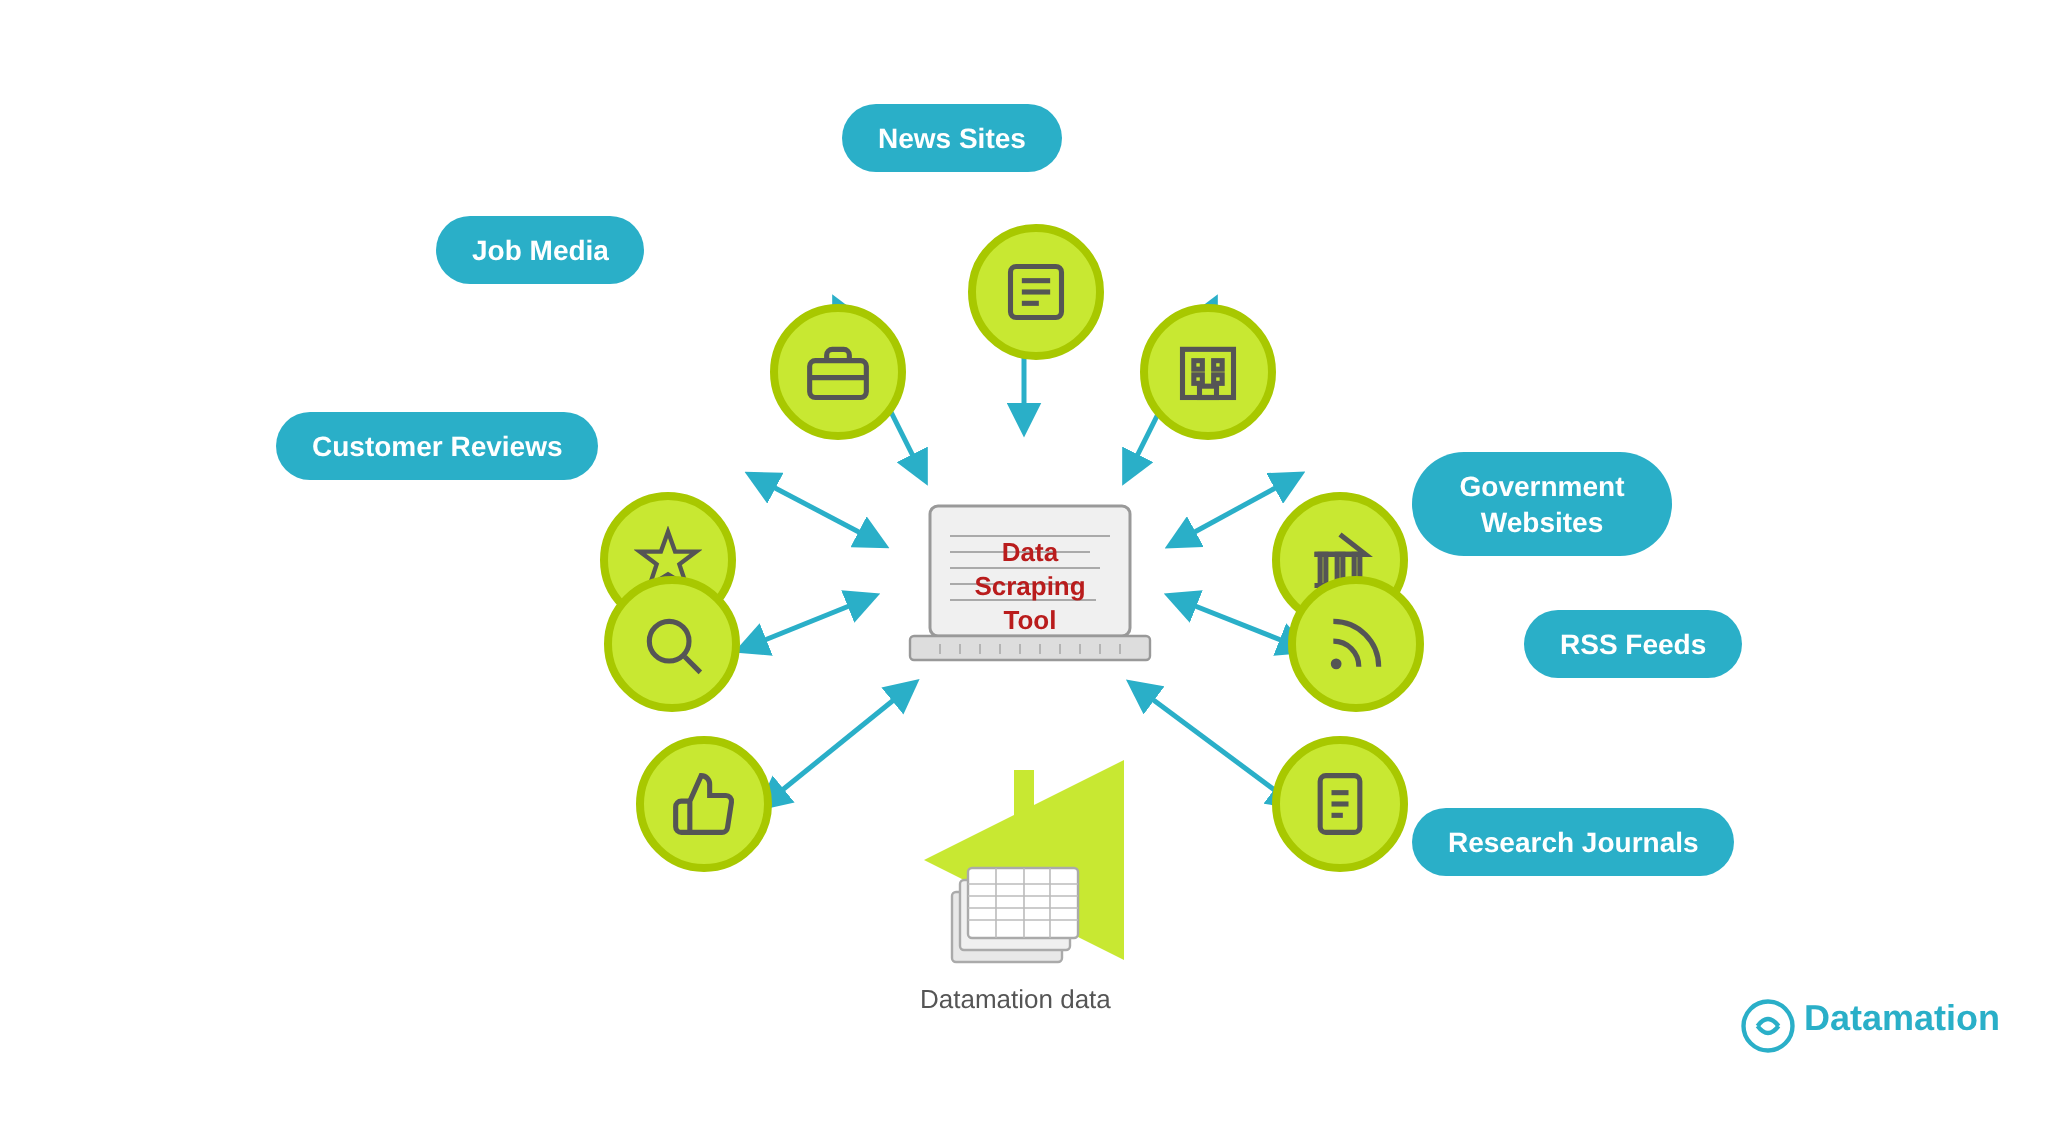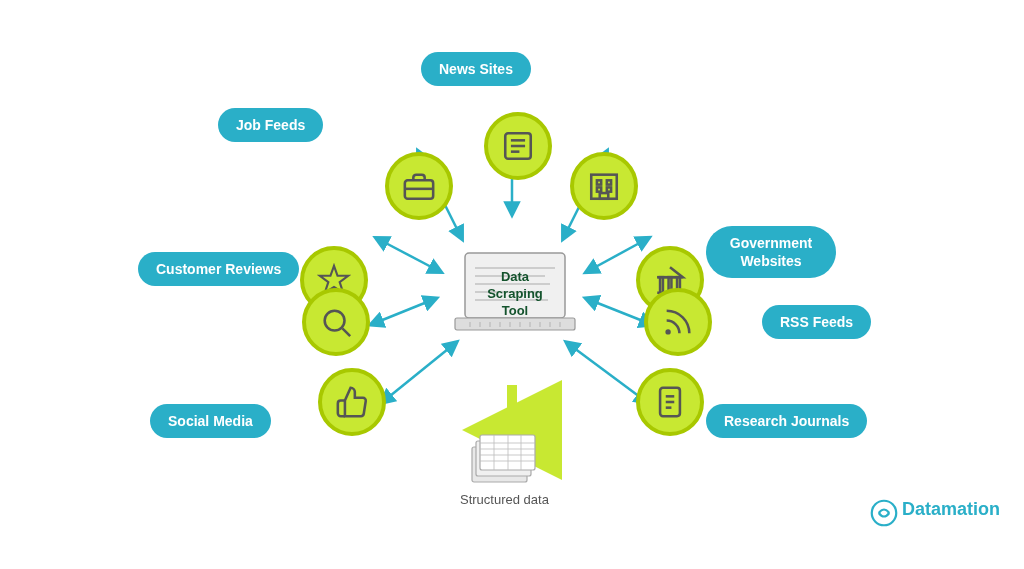--- a/index.html
+++ b/index.html
@@ -57,21 +57,21 @@
     }
 
     .center-label {
       position: absolute;
       left: 50%;
       top: 50%;
       transform: translate(-50%, -68%);
       text-align: center;
       font-size: 13px;
       font-weight: 600;
-      color: #14532d;
+      color: #b91c1c;
       pointer-events: none;
       line-height: 1.3;
     }
 
     
     .arrow-svg {
       position: absolute;
       top: 0;
       left: 0;
       width: 1024px;
@@ -160,40 +160,37 @@
       </marker>
     </defs>
     <line x1="512" y1="385" x2="512" y2="430" stroke="#c8e832" stroke-width="10" marker-end="url(#arrowhead-down)"></line>
   </svg>
 
   <div class="label-pill" style="top:52px; left:421px;">
     <span>News Sites</span>
   </div>
 
   <div class="label-pill" style="top:108px; left:218px;">
-    <span>Job Feeds</span>
-  </div>
-
-
-  <div class="label-pill" style="top:206px; left:138px;margin-top:46px;">
+    <span>Job Media</span>
+  </div>
+
+
+  <div class="label-pill" style="top:206px; left:138px;">
     <span>Customer Reviews</span>
   </div>
 
   <div class="label-pill multiline" style="top:206px; left:706px;">
     <span>Government<br>Websites</span>
   </div>
 
 
   <div class="label-pill" style="top:305px; left:762px;">
     <span>RSS Feeds</span>
   </div>
 
-  <div class="label-pill" style="top:404px; left:150px;">
-    <span>Social Media</span>
-  </div>
 
   <div class="label-pill" style="top:404px; left:706px;">
     <span>Research Journals</span>
   </div>
 
   <div class="circle-icon" style="top:112px; left:484px;">
     <svg viewBox="0 0 24 24">
       <rect x="3" y="3" width="18" height="18" rx="2"></rect>
       <line x1="7" y1="8" x2="17" y2="8"></line>
       <line x1="7" y1="12" x2="17" y2="12"></line>
@@ -311,21 +308,21 @@
       <g stroke="#bbb" stroke-width="0.8">
         <line x1="16" y1="14" x2="71" y2="14"></line>
         <line x1="16" y1="20" x2="71" y2="20"></line>
         <line x1="16" y1="26" x2="71" y2="26"></line>
         <line x1="16" y1="32" x2="71" y2="32"></line>
         <line x1="30" y1="6" x2="30" y2="41"></line>
         <line x1="44" y1="6" x2="44" y2="41"></line>
         <line x1="57" y1="6" x2="57" y2="41"></line>
       </g>
     </svg>
-    <div class="structured-data-label">Structured data</div>
+    <div class="structured-data-label">Datamation data</div>
   </div>
 
   <div class="datamation-logo">
     <svg class="datamation-logo-icon" viewBox="0 0 32 32" xmlns="http://www.w3.org/2000/svg">
       <circle cx="16" cy="16" r="14" fill="none" stroke="#2aafc8" stroke-width="2.5"></circle>
       <path d="M10 16 Q16 8 22 16" fill="none" stroke="#2aafc8" stroke-width="2.5"></path>
       <path d="M10 16 Q16 24 22 16" fill="none" stroke="#2aafc8" stroke-width="2.5"></path>
     </svg>
     <span class="datamation-logo-text">Datamation</span>
   </div>

